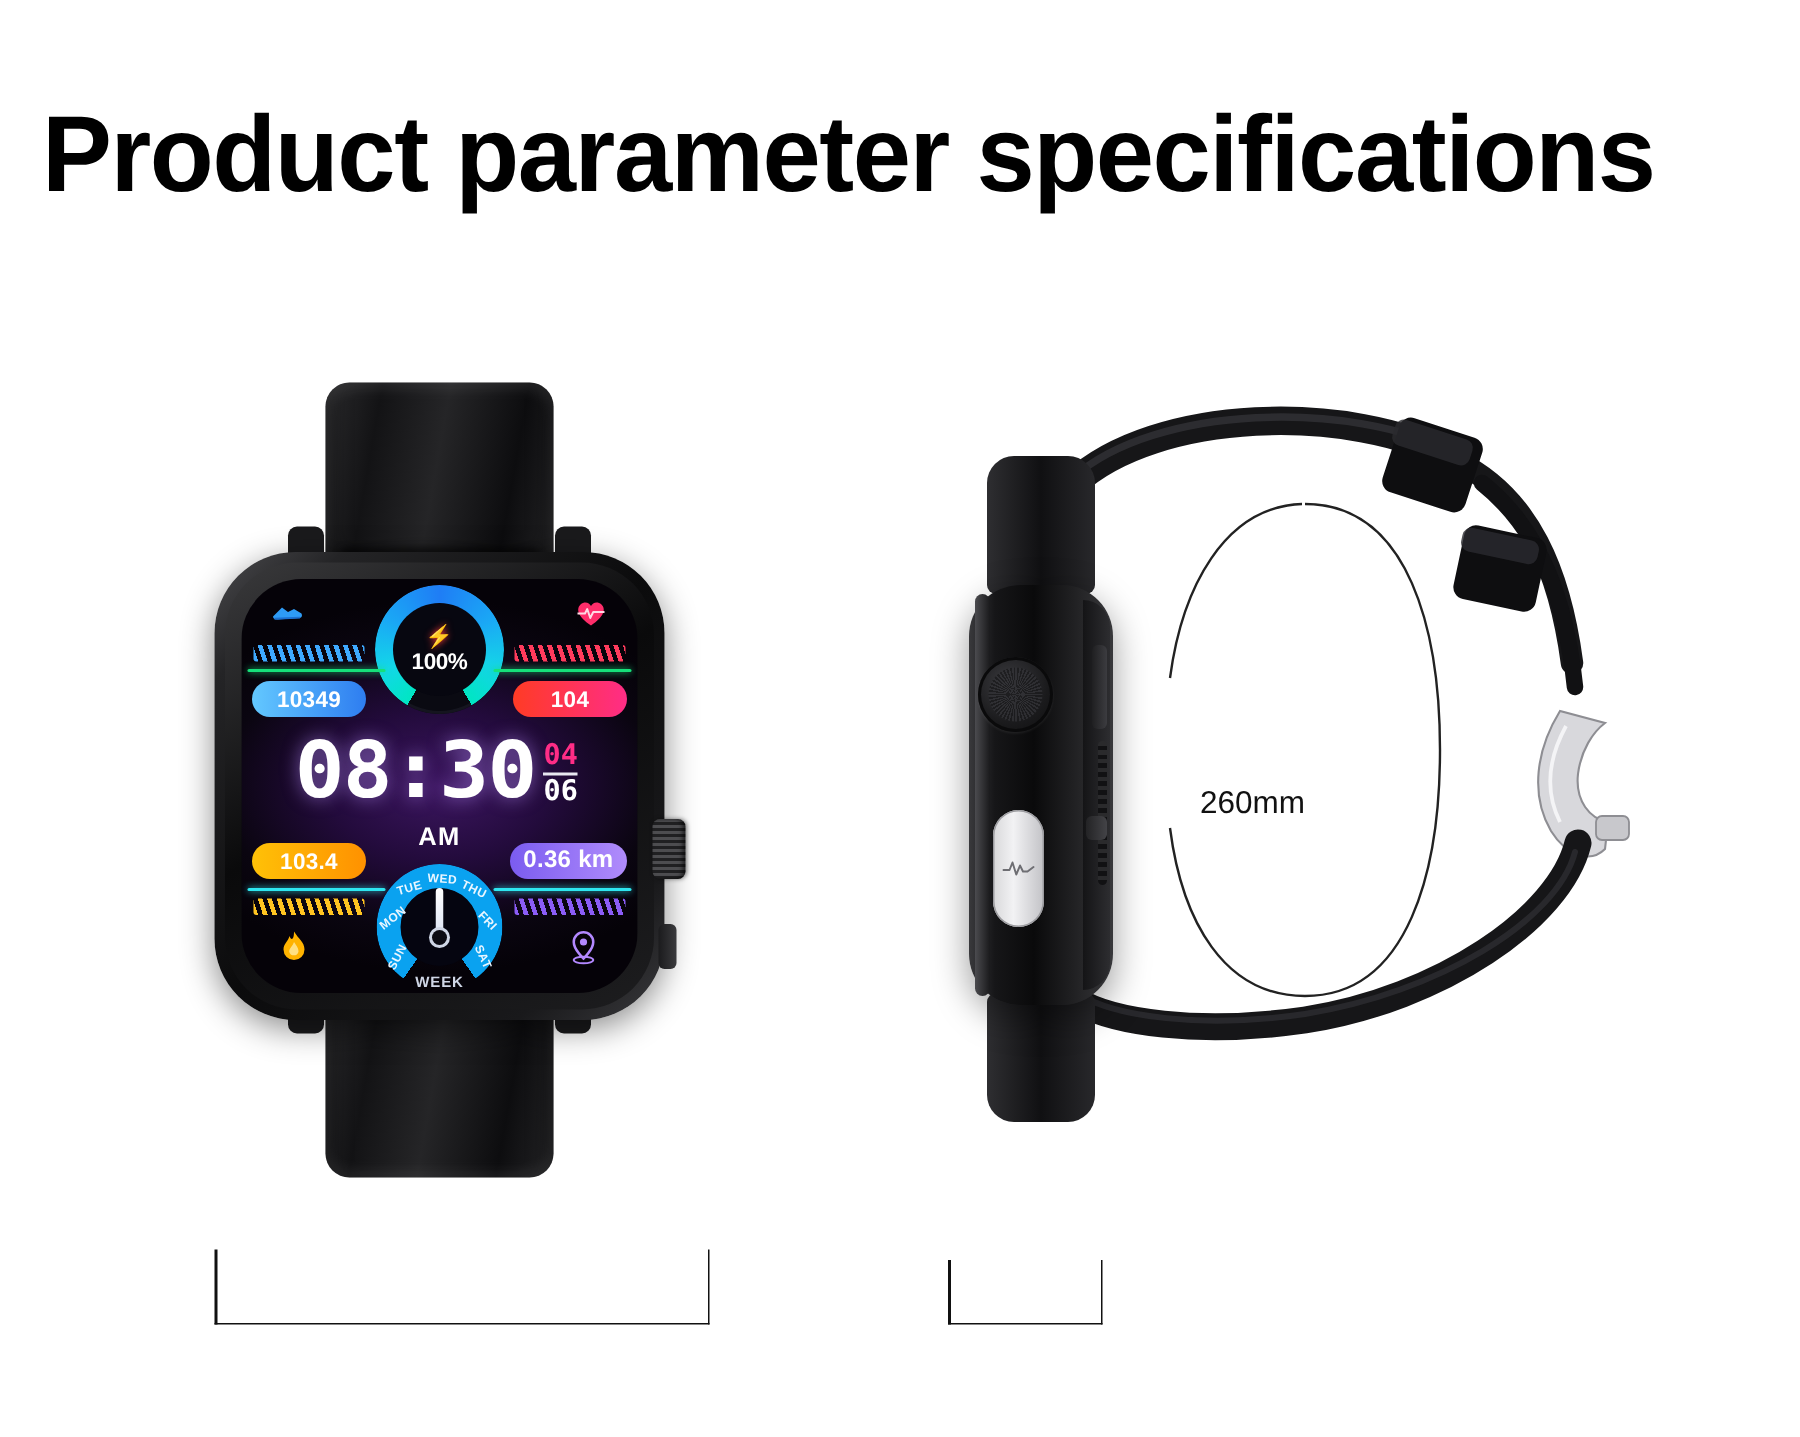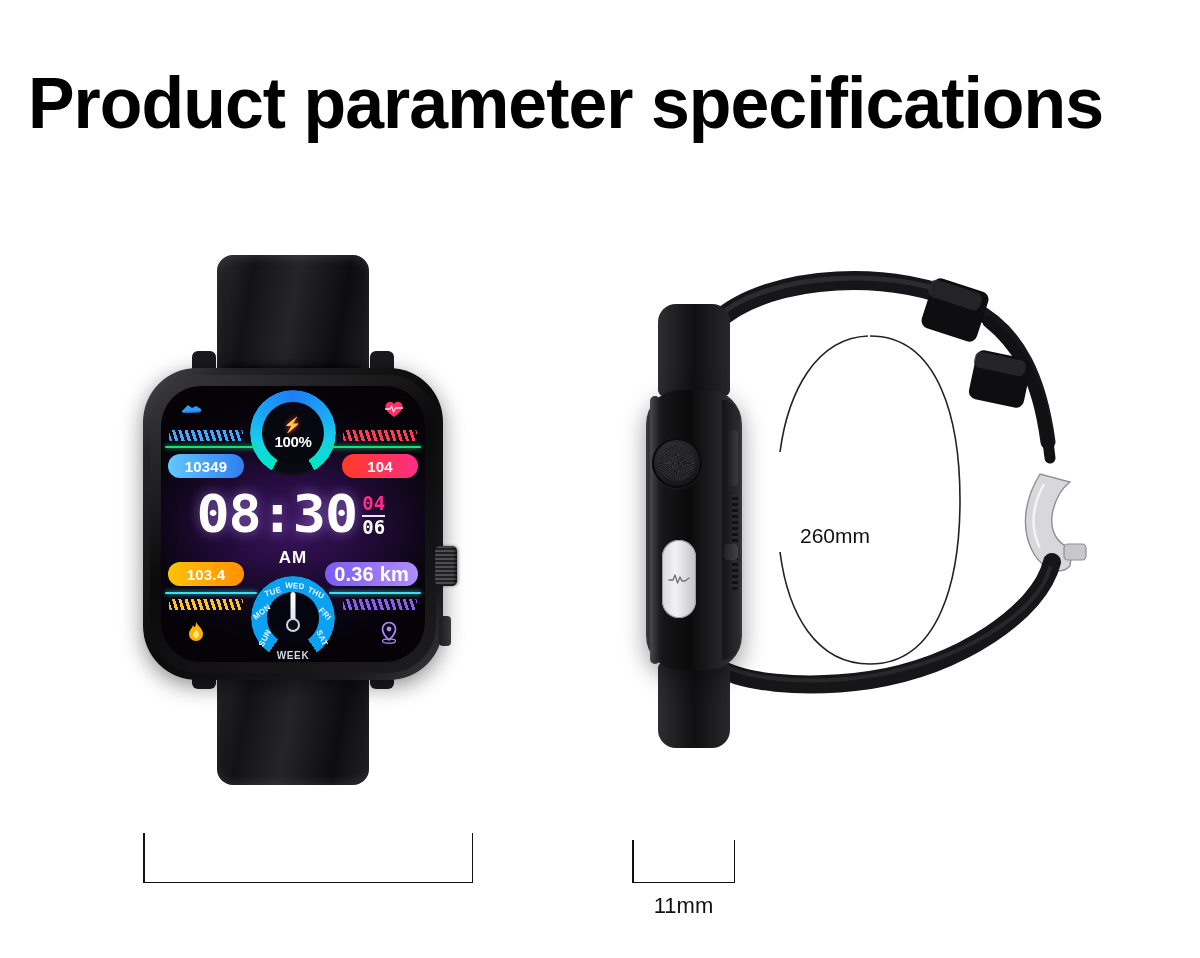--- a/index.html
+++ b/index.html
@@ -117,21 +117,21 @@
 
   .pill {
     position:absolute; height:24px; min-width:76px; border-radius:12px;
     display:flex; align-items:center; justify-content:center;
     color:#fff; font-size:15px; font-weight:600; letter-spacing:.2px;
     padding:0 9px;
   }
   .pill.steps { left:7px; top:68px; background:linear-gradient(90deg,#63c8ff,#2e7df0); }
   .pill.hr    { right:7px; top:68px; background:linear-gradient(90deg,#ff3b25,#ff2d86); }
   .pill.cal   { left:7px; bottom:76px; background:linear-gradient(90deg,#ffc107,#ff9100); }
-  .pill.dist  { right:7px; bottom:76px; background:linear-gradient(90deg,#7b5cf0,#b08cfb); font-size:20px; }
+  .pill.dist  { right:7px; bottom:76px; background:linear-gradient(90deg,#7b5cf0,#b08cfb); font-size:16px; }
 
   .time-wrap { position:absolute; left:0; right:0; top:104px; display:flex; justify-content:center; align-items:flex-start; }
   .time {
     font-family:"DejaVu Sans Mono", monospace; font-weight:700;
     font-size:52px; color:#fff; letter-spacing:-1px; line-height:.95;
     text-shadow:0 0 12px rgba(190,150,255,.55);
     transform: scaleX(1.06); transform-origin:center;
   }
   .date-stack { margin-left:10px; margin-top:4px; text-align:center; line-height:1.05; }
   .date-top { color:#ff2d86; font-size:19px; font-weight:700; font-family:"DejaVu Sans Mono", monospace; }
@@ -384,15 +384,14 @@
     <div class="tick l"></div>
     <div class="tick r"></div>
     <div class="bar"></div>
   </div>
 
   <div class="bracket" id="br-11">
     <div class="tick l"></div>
     <div class="tick r"></div>
     <div class="bar"></div>
   </div>
-  <div class="dim-label" id="lb-11">11mm</div>
 
 </div>
 
 </body></html>

